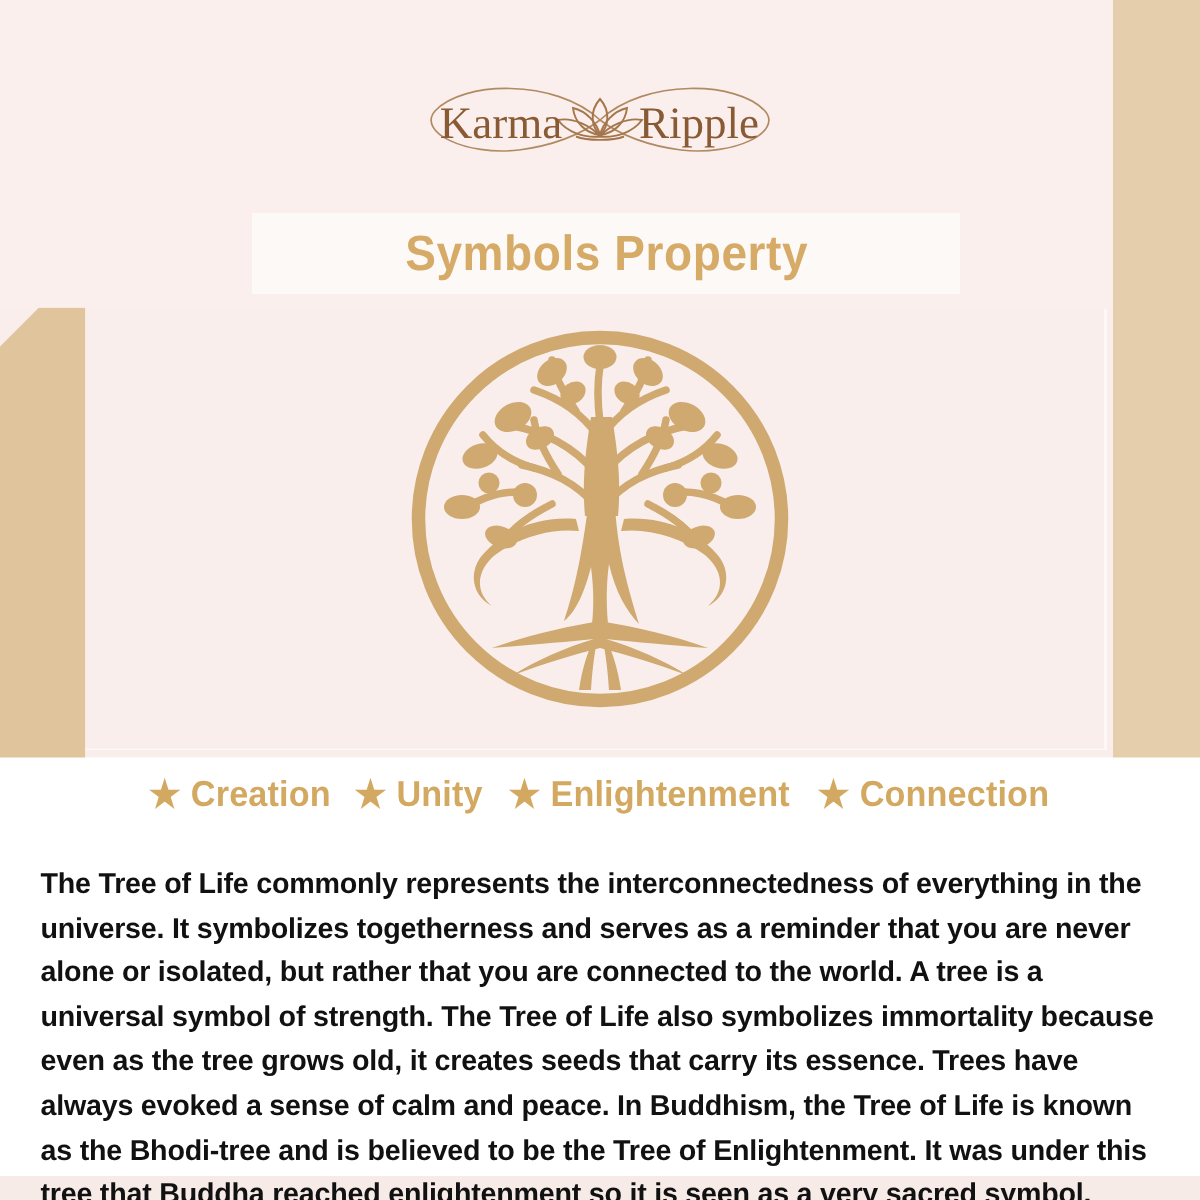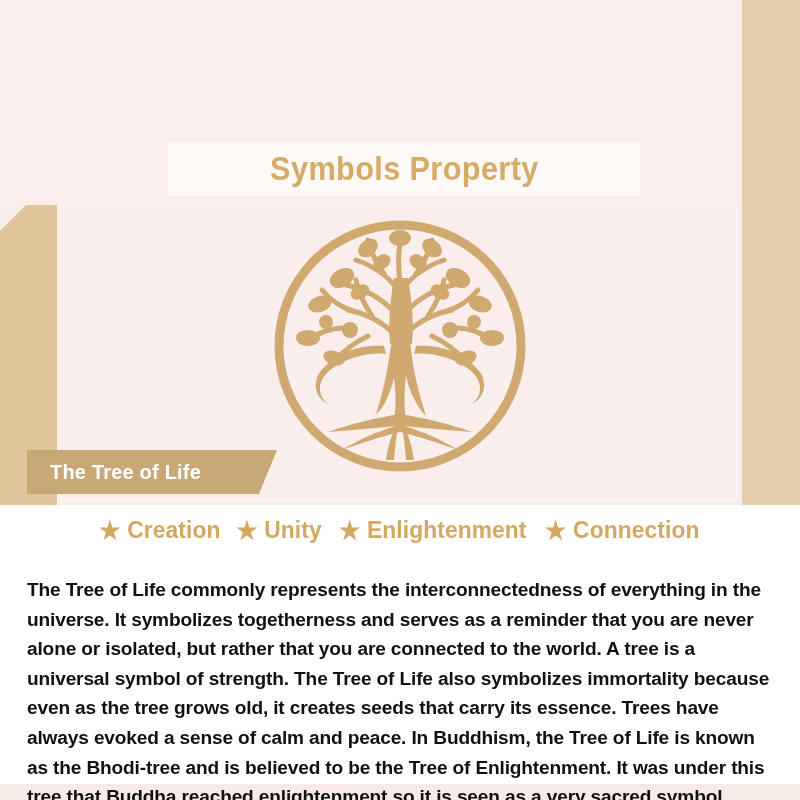--- a/index.html
+++ b/index.html
@@ -136,20 +136,38 @@
 
   <div class="pink-panel"></div>
   <div class="pink-panel-inner"></div>
   <div class="tan-top"></div>
   <div class="pink-upper"></div>
   <div class="tan-right"></div>
   <div class="tan-left"></div>
   <div class="white-panel"></div>
   <div class="bottom-strip"></div>
 
+  <div class="logo">
+    <svg viewBox="0 0 300 72" width="300" height="72" aria-hidden="true">
+      <g fill="none" stroke="#b08a62" stroke-width="1.1">
+        <path d="M150 36 C120 8, 58 10, 40 30 C28 44, 60 60, 96 56 C126 52, 142 42, 150 36 Z"></path>
+        <path d="M150 36 C180 8, 242 10, 260 30 C272 44, 240 60, 204 56 C174 52, 158 42, 150 36 Z"></path>
+      </g>
+      <g fill="none" stroke="#a5764b" stroke-width="1.3">
+        <path d="M150 46 C144 40, 143 30, 150 22 C157 30, 156 40, 150 46 Z"></path>
+        <path d="M150 46 C141 45, 133 38, 132 28 C141 30, 148 38, 150 46 Z"></path>
+        <path d="M150 46 C159 45, 167 38, 168 28 C159 30, 152 38, 150 46 Z"></path>
+        <path d="M150 47 C139 48, 128 44, 122 36 C132 34, 144 40, 150 47 Z"></path>
+        <path d="M150 47 C161 48, 172 44, 178 36 C168 34, 156 40, 150 47 Z"></path>
+        <path d="M134 47 C141 50, 159 50, 166 47"></path>
+      </g>
+      <text x="84" y="48" text-anchor="middle" font-family="&quot;Liberation Serif&quot;,serif" font-size="30" fill="#8a5a35">Karma</text>
+      <text x="216" y="48" text-anchor="middle" font-family="&quot;Liberation Serif&quot;,serif" font-size="30" fill="#8a5a35">Ripple</text>
+    </svg>
+  </div>
 
   <div class="title-banner">
     <div class="title-text">Symbols Property</div>
   </div>
 
   <div class="emblem">
     <svg viewBox="0 0 256 256" aria-hidden="true">
       <defs>
         <clipPath id="disc">
             <circle cx="128" cy="128" r="118"></circle>
@@ -214,23 +232,20 @@
           <ellipse cx="146" cy="44" rx="9" ry="7" transform="rotate(35 146 44)"></ellipse>
           <circle cx="78" cy="112" r="8"></circle>
           <circle cx="178" cy="112" r="8"></circle>
           <circle cx="54" cy="104" r="7"></circle>
           <circle cx="202" cy="104" r="7"></circle>
         </g>
       </g>
     </svg>
   </div>
 
-  <div class="label-banner">
-    <span class="label-text">The Tree of Life</span>
-  </div>
 
   <div class="keywords">
     <span class="kw">
       <span class="star">★</span>
       <span>Creation</span>
     </span>
     <span class="kw">
       <span class="star">★</span>
       <span>Unity</span>
     </span>

